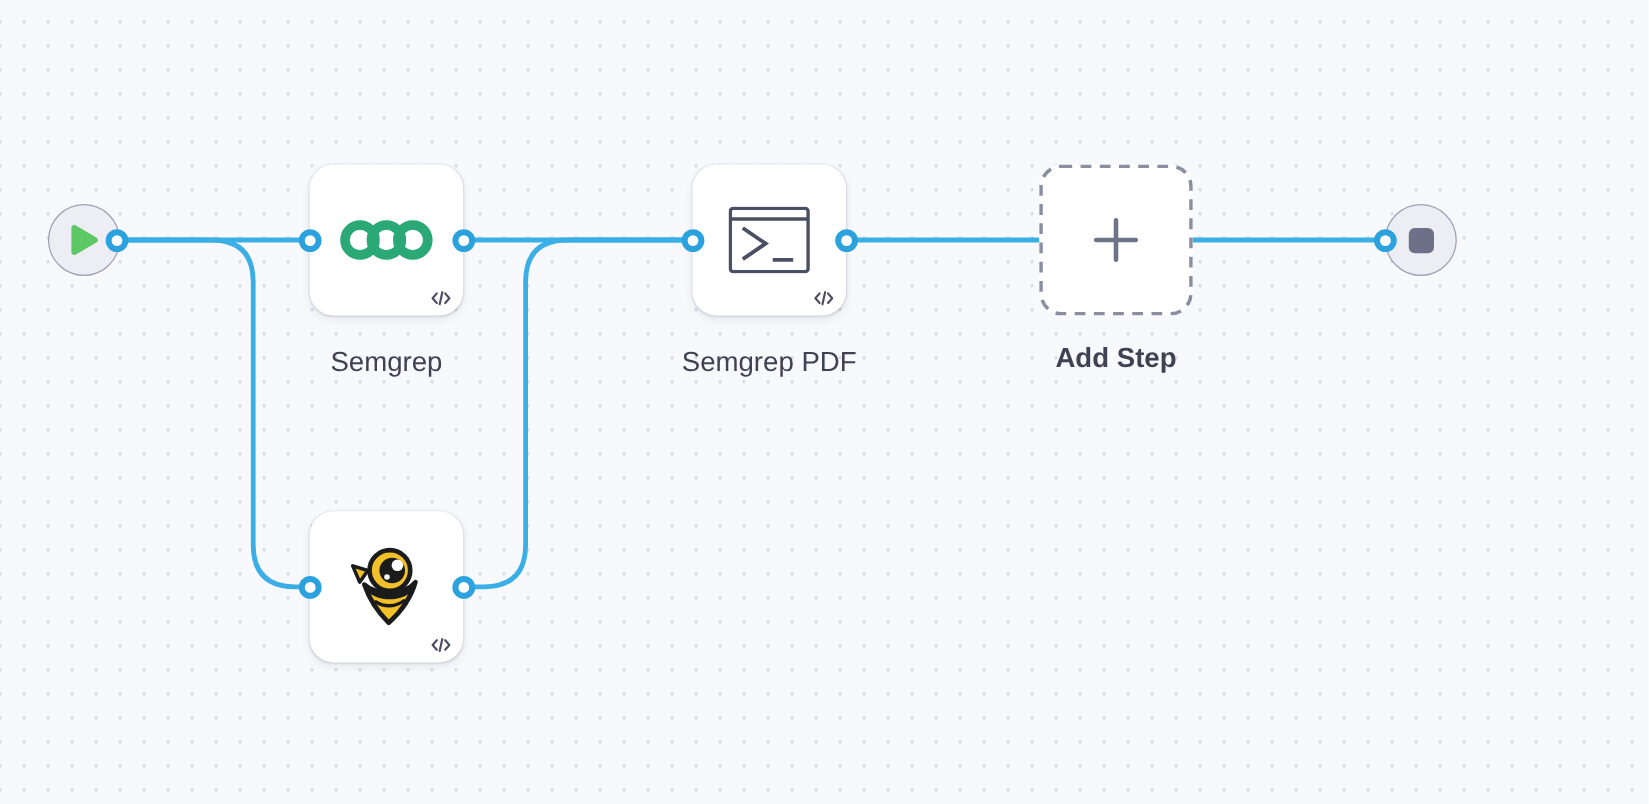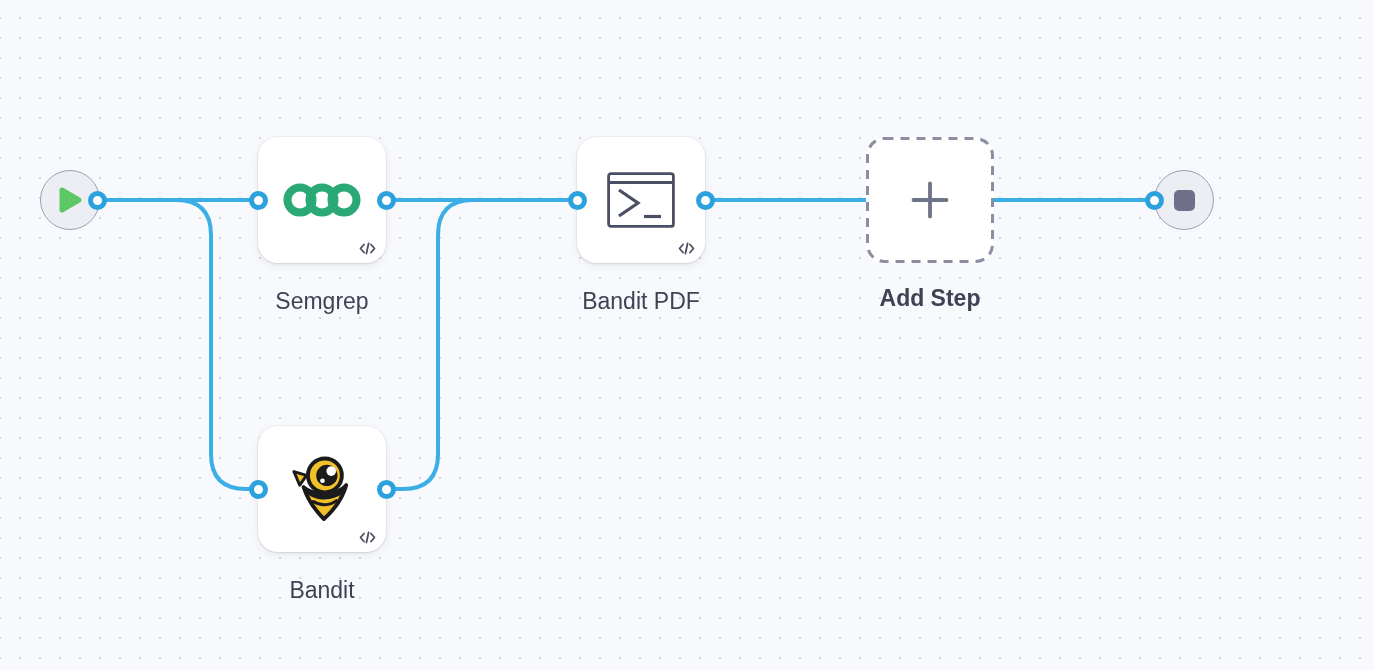--- a/index.html
+++ b/index.html
@@ -93,38 +93,37 @@
       <path d="M23 49 C 30 53.5 40 53.5 47 48" fill="none" stroke="#1b1b1b" stroke-width="3" stroke-linecap="round"></path>
     </svg>
     <span class="code-badge">
       <svg width="17" height="13" viewBox="0 0 17 13">
         <path d="M5 2.5 L1.5 6.5 L5 10.5" fill="none" stroke="#4b4f63" stroke-width="1.8" stroke-linecap="round" stroke-linejoin="round"></path>
         <path d="M12 2.5 L15.5 6.5 L12 10.5" fill="none" stroke="#4b4f63" stroke-width="1.8" stroke-linecap="round" stroke-linejoin="round"></path>
         <path d="M9.6 1.5 L7.4 11.5" fill="none" stroke="#4b4f63" stroke-width="1.8" stroke-linecap="round"></path>
       </svg>
     </span>
   </div>
-  <div class="node-label" style="left:222px; top:577px;">Bandit</div>
 
   <div class="node-card" style="left:577px; top:137px;">
     <svg width="68" height="56" viewBox="0 0 68 56">
       <rect x="1.6" y="1.6" width="64.8" height="52.8" rx="2.5" fill="none" stroke="#4b4f63" stroke-width="2.8"></rect>
       <line x1="1.6" y1="10.5" x2="66.4" y2="10.5" stroke="#4b4f63" stroke-width="2.8"></line>
       <path d="M12 18 L31 31 L12 44" fill="none" stroke="#4b4f63" stroke-width="3.2"></path>
       <line x1="37" y1="44.5" x2="54" y2="44.5" stroke="#4b4f63" stroke-width="3.2"></line>
     </svg>
     <span class="code-badge">
       <svg width="17" height="13" viewBox="0 0 17 13">
         <path d="M5 2.5 L1.5 6.5 L5 10.5" fill="none" stroke="#4b4f63" stroke-width="1.8" stroke-linecap="round" stroke-linejoin="round"></path>
         <path d="M12 2.5 L15.5 6.5 L12 10.5" fill="none" stroke="#4b4f63" stroke-width="1.8" stroke-linecap="round" stroke-linejoin="round"></path>
         <path d="M9.6 1.5 L7.4 11.5" fill="none" stroke="#4b4f63" stroke-width="1.8" stroke-linecap="round"></path>
       </svg>
     </span>
   </div>
-  <div class="node-label" style="left:541px; top:288px;">Bandit PDF</div>
+  <div class="node-label" style="left:541px; top:288px;">Semgrep PDF</div>
 
   <div class="node-card placeholder" style="left:866px; top:137px;">
     <svg style="position:absolute; inset:0;" width="128" height="126" viewBox="0 0 128 126">
       <rect x="1.5" y="1.5" width="125" height="123" rx="17" fill="none" stroke="#8b8ea1" stroke-width="3" stroke-dasharray="9 7"></rect>
     </svg>
     <svg width="40" height="40" viewBox="0 0 40 40">
       <path d="M20 3.5 V 36.5 M3.5 20 H 36.5" fill="none" stroke="#6f7388" stroke-width="3.8" stroke-linecap="round"></path>
     </svg>
   </div>
   <div class="node-label" style="left:830px; top:285px;font-weight:bold;">Add Step</div>

